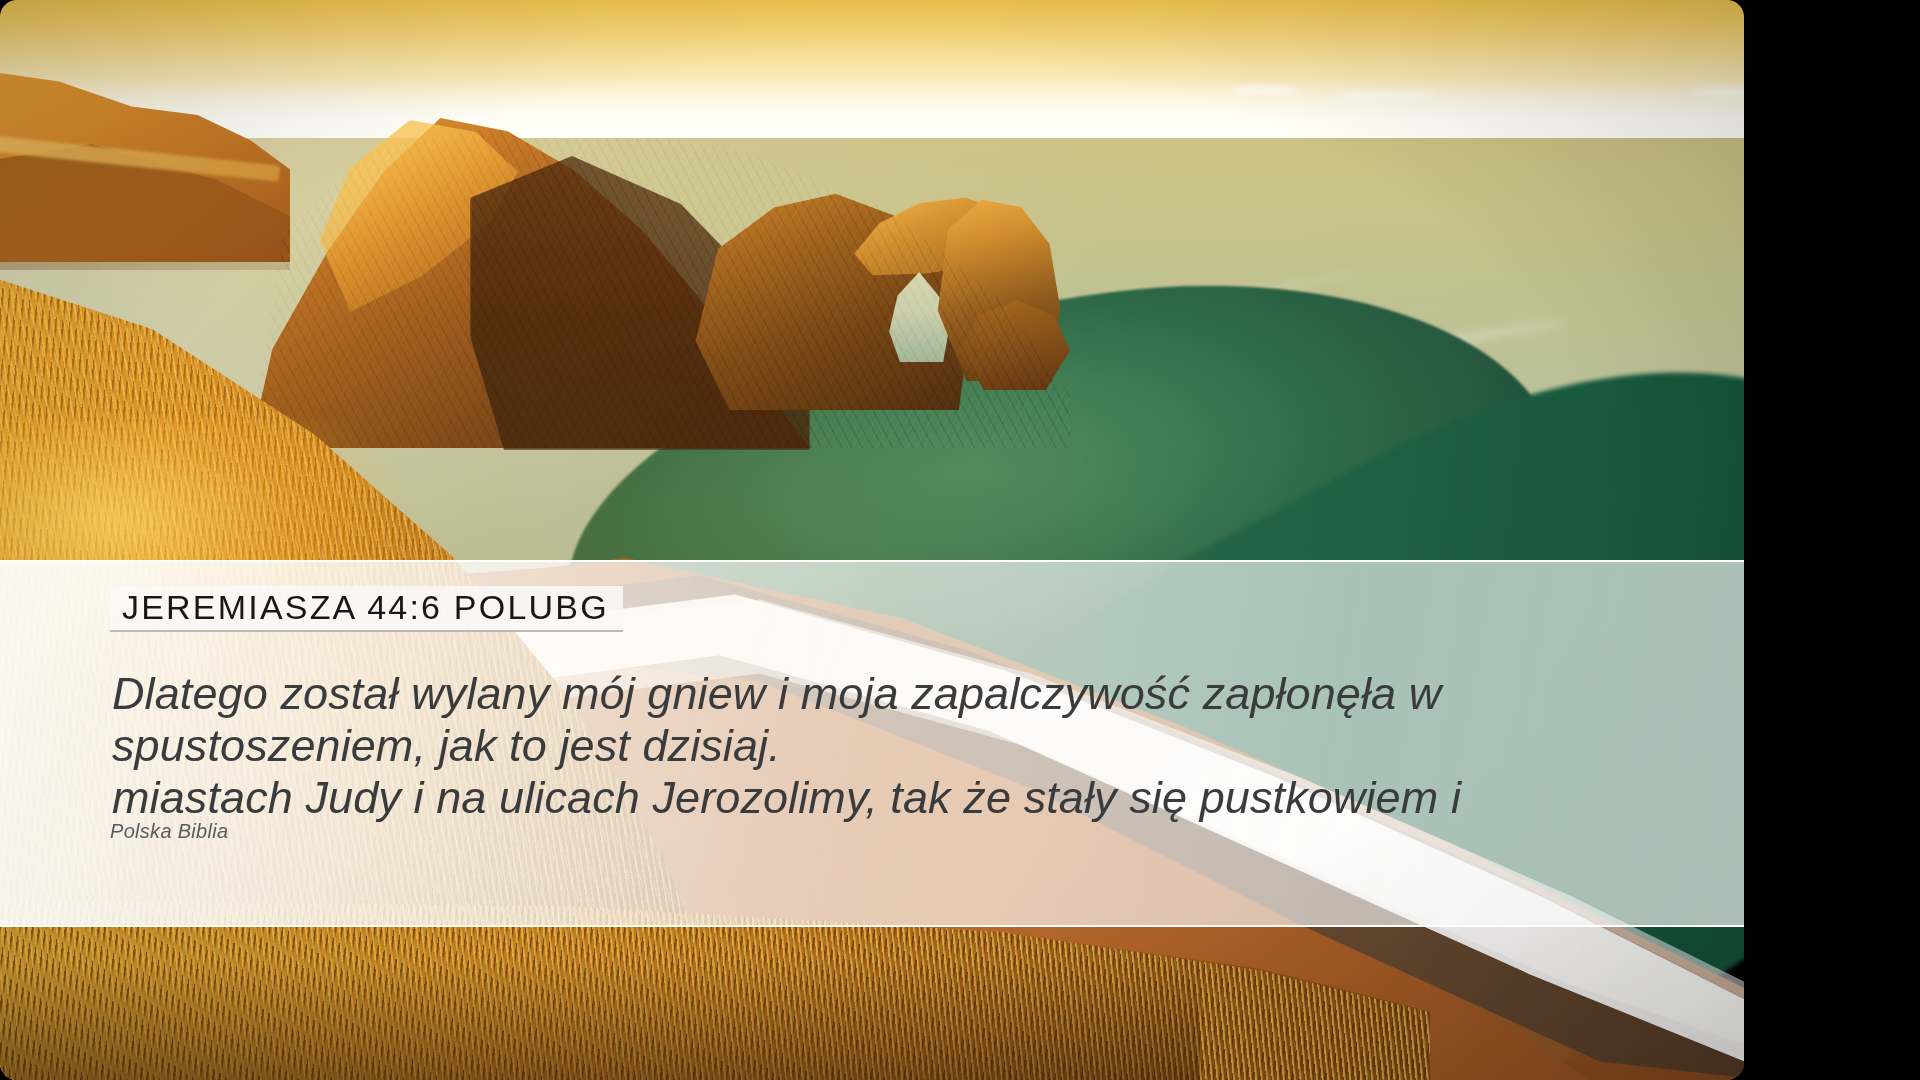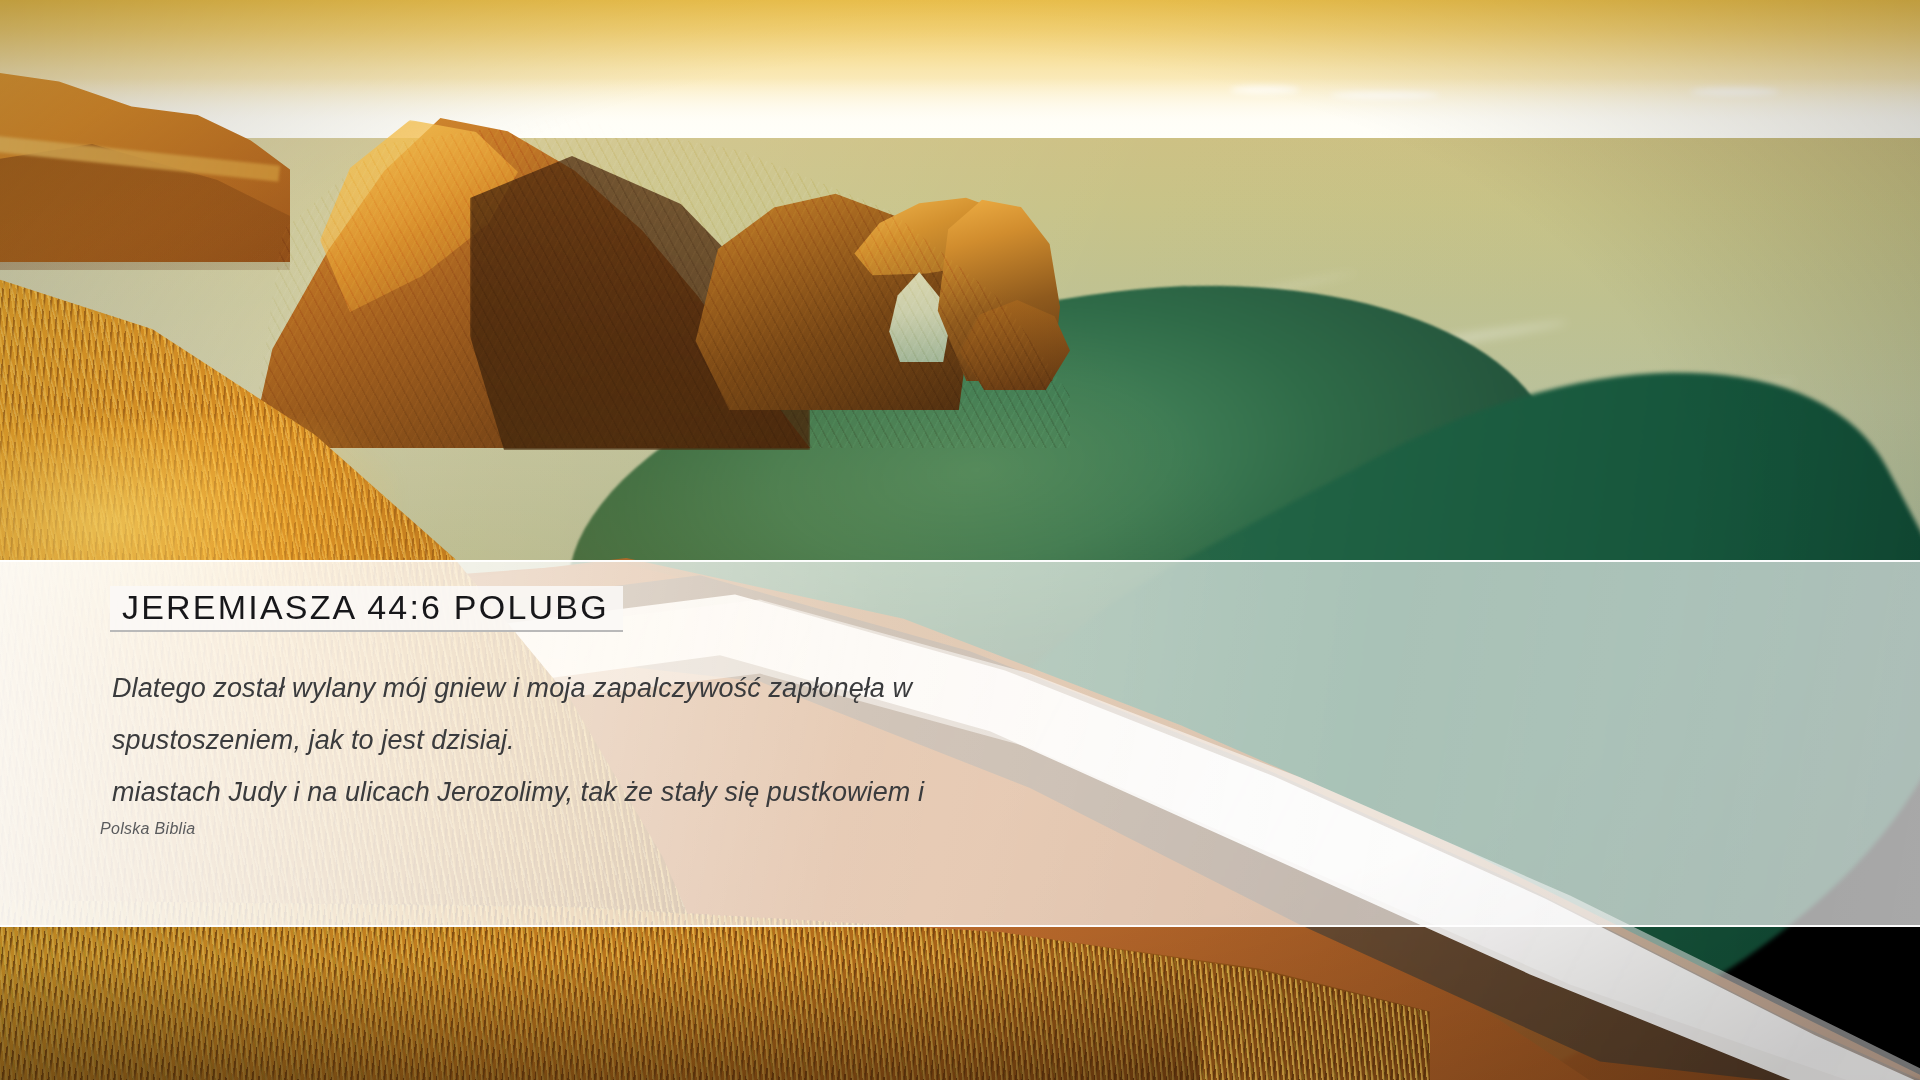--- a/index.html
+++ b/index.html
@@ -1,18 +1,18 @@
 <!DOCTYPE html>
 <html><head>
 <meta charset="utf-8">
 <style>
   html,body{margin:0;padding:0;background:#000;}
   body{width:1920px;height:1080px;overflow:hidden;font-family:"Liberation Sans",sans-serif;}
 
-  #stage{position:relative;width:1920px;height:1080px;overflow:hidden;}
+  #stage{position:relative;width:1744px;height:1080px;overflow:hidden;border-radius:17px;}
 
   
   .photo{position:absolute;inset:0;overflow:hidden;}
 
   
   .sky{position:absolute;left:0;top:0;width:1920px;height:140px;
        background:linear-gradient(to bottom,#f0c44e 0%,#f4d274 22%,#f9e6ae 50%,#fdf4d8 78%,#fdf8e8 100%);}
   .sky-haze{position:absolute;left:0;top:78px;width:1920px;height:70px;
        background:linear-gradient(to bottom,rgba(255,253,243,0) 0%,rgba(255,254,248,.95) 60%,rgba(255,255,250,1) 100%);}
   .cloud{position:absolute;height:8px;border-radius:50%;
@@ -139,27 +139,27 @@
        border-top:2px solid rgba(255,255,255,.95);
        border-bottom:2px solid rgba(255,255,255,.95);
        box-sizing:border-box;}
 
   .ref-wrap{position:absolute;left:110px;top:24px;}
   .ref{display:inline-block;padding:2px 14px 4px 12px;
        background:rgba(250,248,246,.88);
        font-size:34px;letter-spacing:2.2px;font-weight:300;color:#17171a;
        border-bottom:2px solid #b9b9b9;line-height:1.12;white-space:nowrap;}
 
-  .verse{position:absolute;left:112px;top:100px;width:1330px;
-       font-size:27px;line-height:52px;font-style:italic;font-weight:300;
+  .verse{position:absolute;left:112px;top:106px;width:1330px;
+       font-size:45px;line-height:52px;font-style:italic;font-weight:300;
        color:#3a3b3d;letter-spacing:.1px;}
   .verse .ln{display:block;white-space:nowrap;}
 
-  .attrib{position:absolute;left:100px;top:258px;
-       font-size:16px;font-style:italic;font-weight:300;color:#5a5b5d;letter-spacing:.3px;}
+  .attrib{position:absolute;left:110px;top:258px;
+       font-size:20px;font-style:italic;font-weight:300;color:#5a5b5d;letter-spacing:.3px;}
 </style>
 </head>
 <body>
 
 <div id="stage">
 
   <div class="photo">
 
     <div class="sky"></div>
     <div class="sky-haze"></div>

